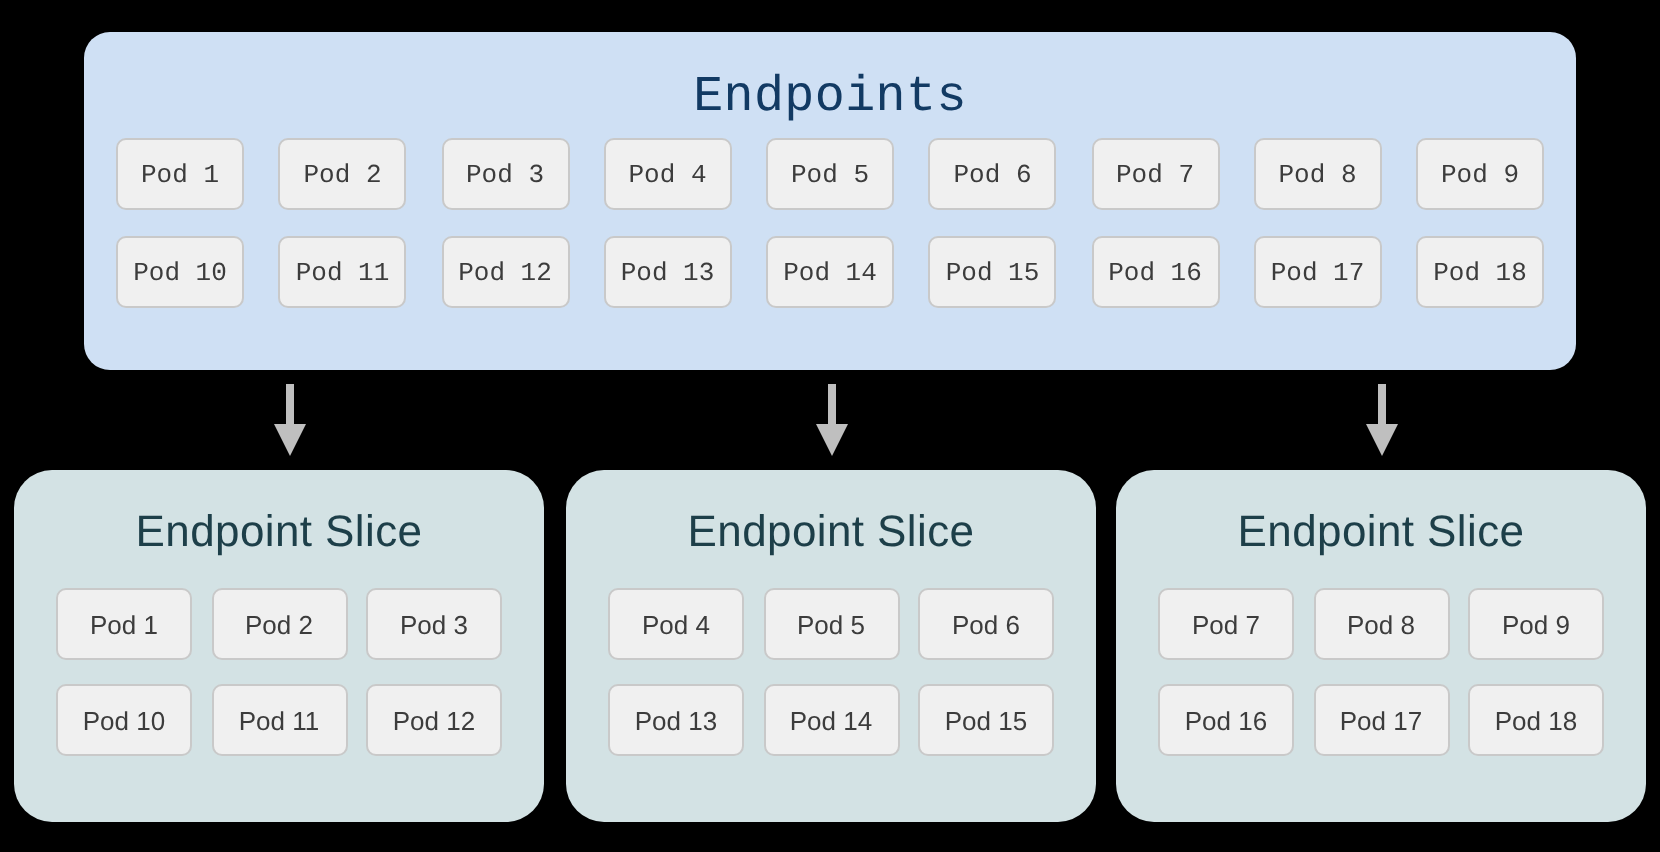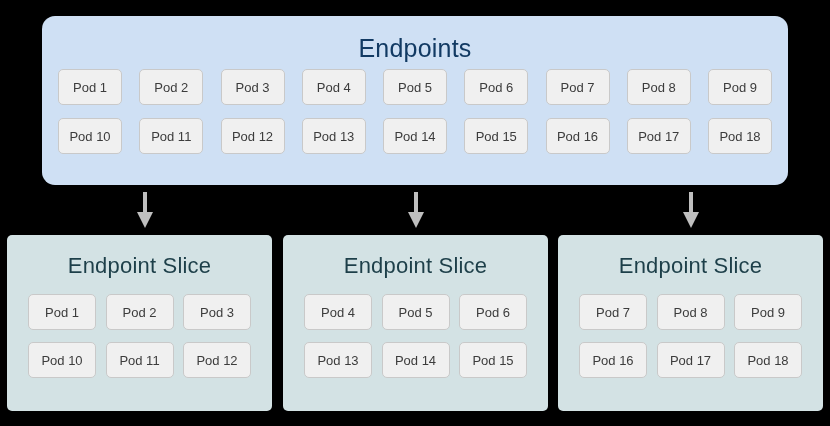--- a/index.html
+++ b/index.html
@@ -28,20 +28,21 @@
   
   .endpoints-panel {
     position: absolute;
     left: 42px;
     top: 16px;
     width: 746px;
     height: 169px;
     background: #cfe0f4;
     border-radius: 13px;
     box-sizing: border-box;
+    font-family: Liberation Mono, monospace;
   }
 
   .endpoints-title {
     position: absolute;
     left: 0;
     top: 20px;
     width: 100%;
     text-align: center;
     font-size: 25px;
     font-weight: 400;
@@ -91,21 +92,21 @@
   .arrow-2 { left: 405px; }
   .arrow-3 { left: 680px; }
 
   
   .slice {
     position: absolute;
     top: 235px;
     width: 265px;
     height: 176px;
     background: #d3e2e4;
-    border-radius: 5px;
+    border-radius: 19px;
     box-sizing: border-box;
   }
   .slice-1 { left: 7px; }
   .slice-2 { left: 283px; }
   .slice-3 { left: 558px; }
 
   .slice-title {
     position: absolute;
     left: 0;
     top: 20px;

